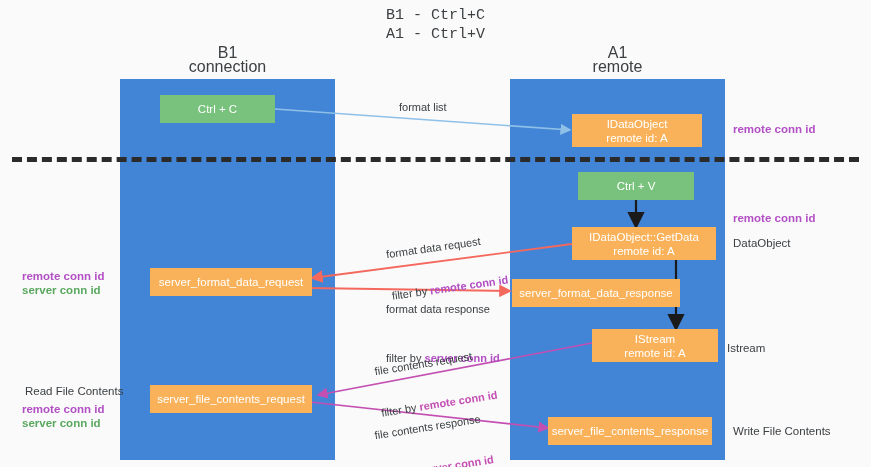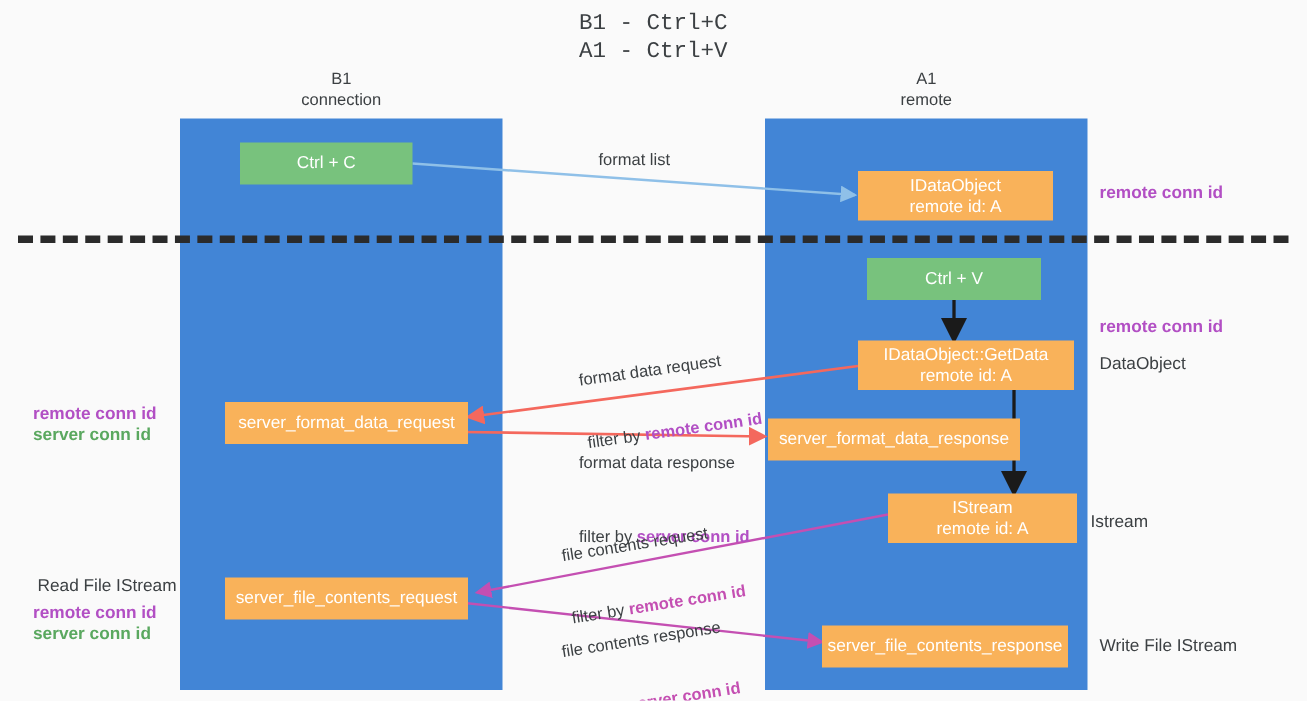--- a/index.html
+++ b/index.html
@@ -29,21 +29,21 @@
     font-size: 15px;
     line-height: 19px;
     color: #3c4043;
     white-space: pre;
     font-family: Liberation Mono, monospace;
   }
 
   
   .col-head {
     text-align: center;
-    font-size: 11px;
+    font-size: 16px;
     line-height: 14px;
     color: #3c4043;
     white-space: pre;
   }
   #head-b1 { left: 120px; top: 46px; width: 215px; }
   #head-a1 { left: 510px; top: 46px; width: 215px; }
 
   
   .lane {
     background: #4285d6;
@@ -201,27 +201,27 @@
   </div>
 
   <div class="abs side-label purple" style="left:733px; top:122px;">remote conn id</div>
 
   <div class="abs side-label purple" style="left:733px; top:211px;">remote conn id</div>
 
   <div class="abs side-label plain" style="left:733px; top:236px;">DataObject</div>
 
   <div class="abs side-label plain" style="left:727px; top:341px;">Istream</div>
 
-  <div class="abs side-label plain" style="left:733px; top:424px;">Write File IStream</div>
+  <div class="abs side-label plain" style="left:733px; top:424px;">Write File Contents</div>
 
   <div class="abs side-label purple" style="left:22px; top:269px;">remote conn id</div>
 
   <div class="abs side-label green-txt" style="left:22px; top:283px;">server conn id</div>
 
-  <div class="abs side-label plain" style="left:25px; top:384px;">Read File IStream</div>
+  <div class="abs side-label plain" style="left:25px; top:384px;">Read File Contents</div>
 
   <div class="abs side-label purple" style="left:22px; top:402px;">remote conn id</div>
 
   <div class="abs side-label green-txt" style="left:22px; top:416px;">server conn id</div>
 
   <div class="abs" id="divider"></div>
 
 </div>
 
 </body></html>

